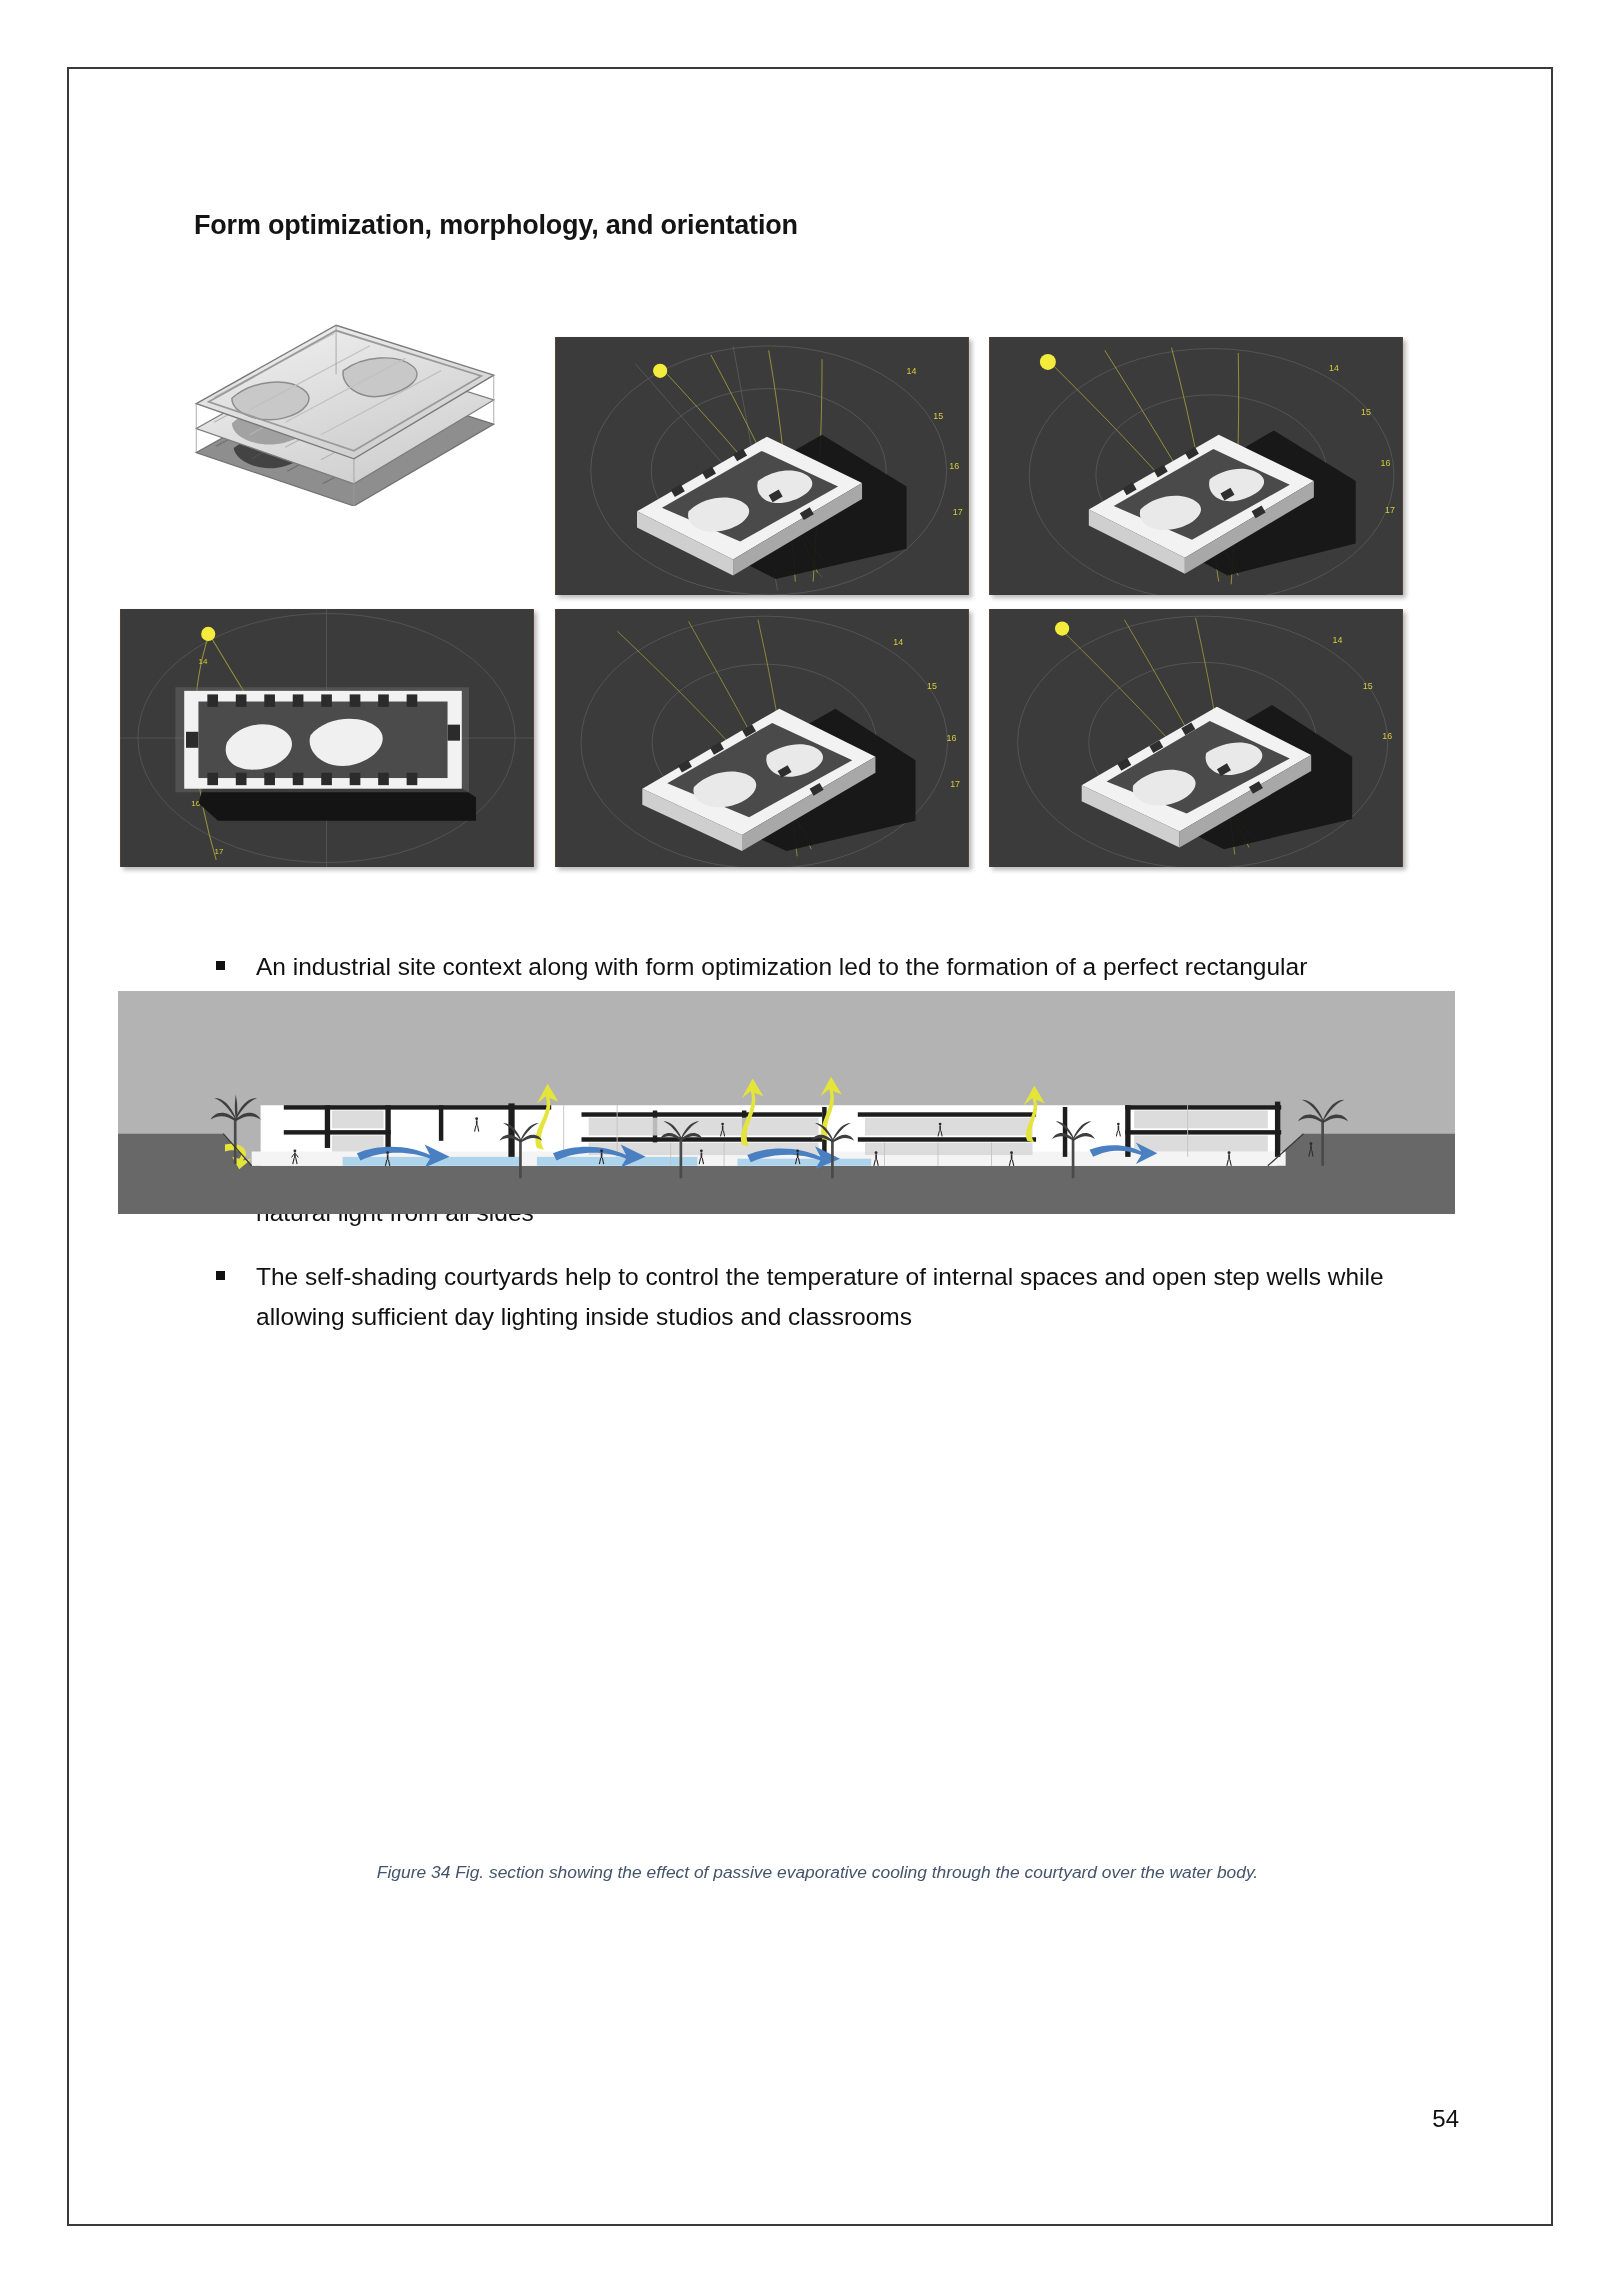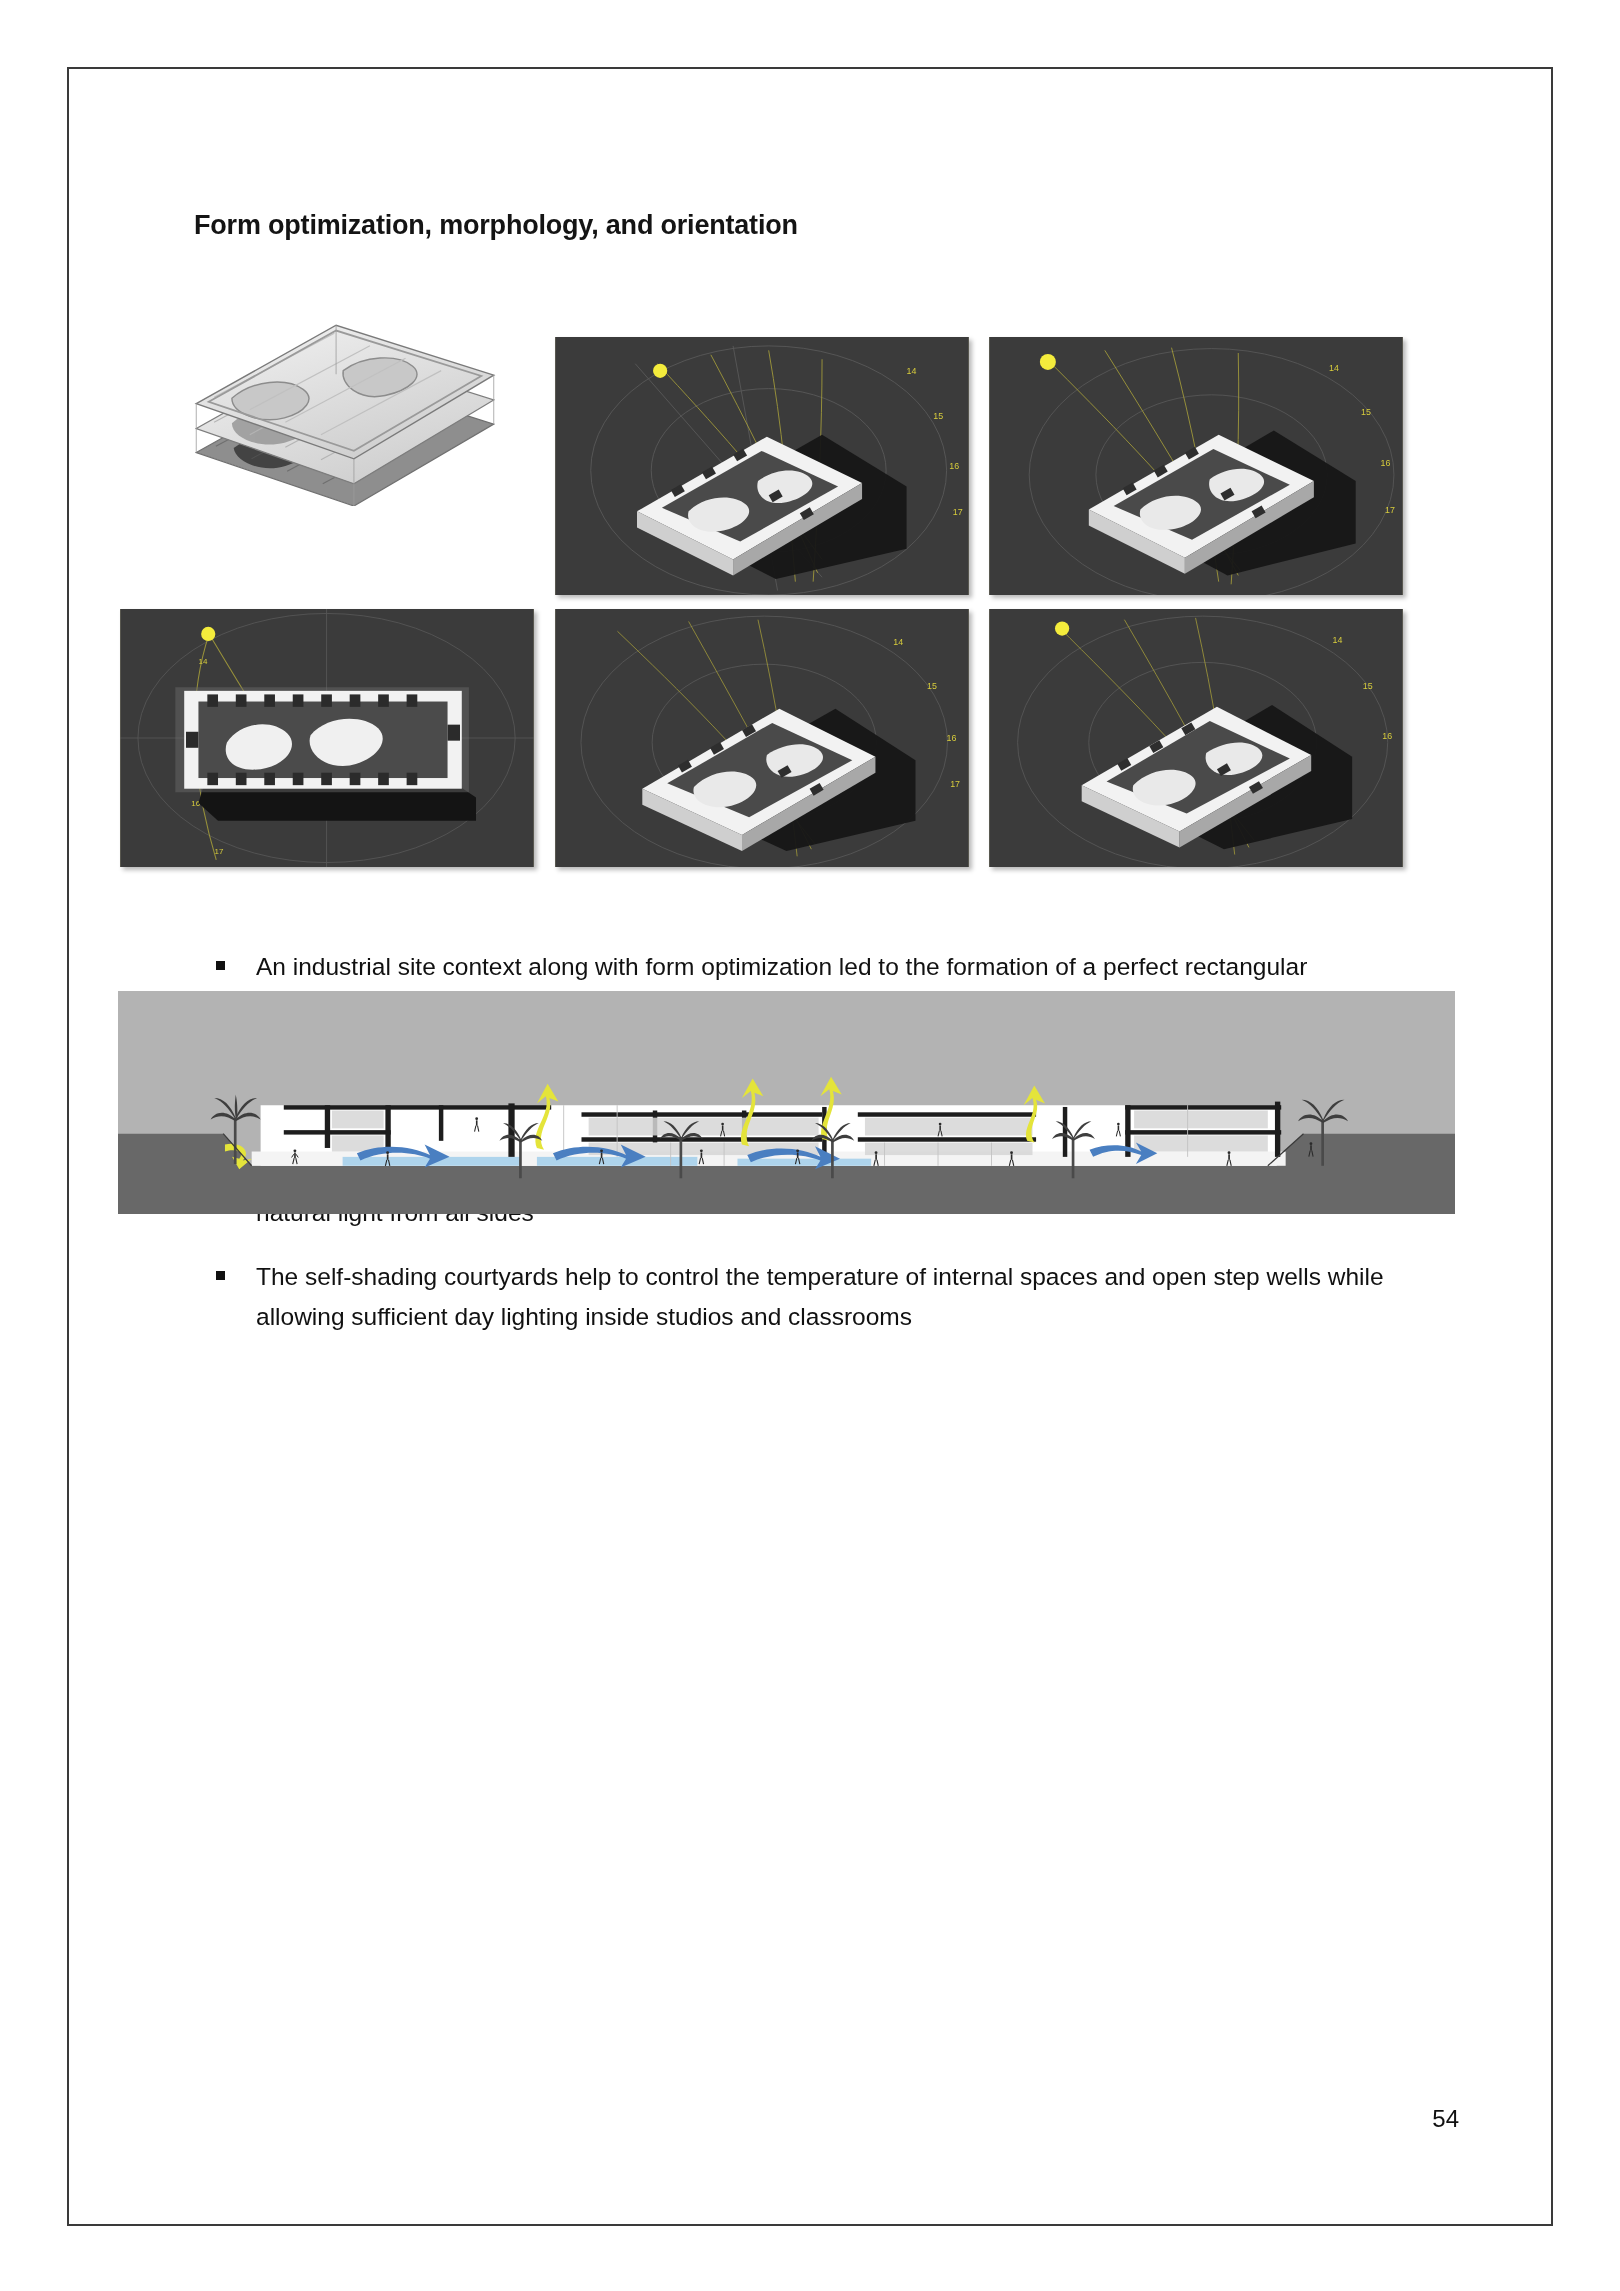--- a/index.html
+++ b/index.html
@@ -49,21 +49,21 @@
     left: 49px;
     top: 192px;
     width: 1390px;
     height: 535px;
   }
   .panel {
     position: absolute;
     overflow: hidden;
   }
   .ecotect {
-    background: #fef9c3;
+    background: #f97316;
     box-shadow: 2.7px 2.7px 4.5px rgba(0,0,0,0.28);
   }
 
   
   .axon {
     left: 62px;
     top: 9px;
     width: 330px;
     height: 236px;
   }
@@ -651,18 +651,19 @@
             </g>
         </g>
 
         <g stroke="#3a3a3a" stroke-width="1.4">
           <line x1="118" y1="160" x2="150" y2="196"></line>
           <line x1="1290" y1="196" x2="1330" y2="160"></line>
         </g>
       </svg>
     </div>
 
+    <div class="caption cap34">Figure 34 Fig. section showing the effect of passive evaporative cooling through the courtyard over the water body.</div>
 
     <div class="pagenum">54</div>
 
   </div>
 </div>
 
 
 </body></html>

